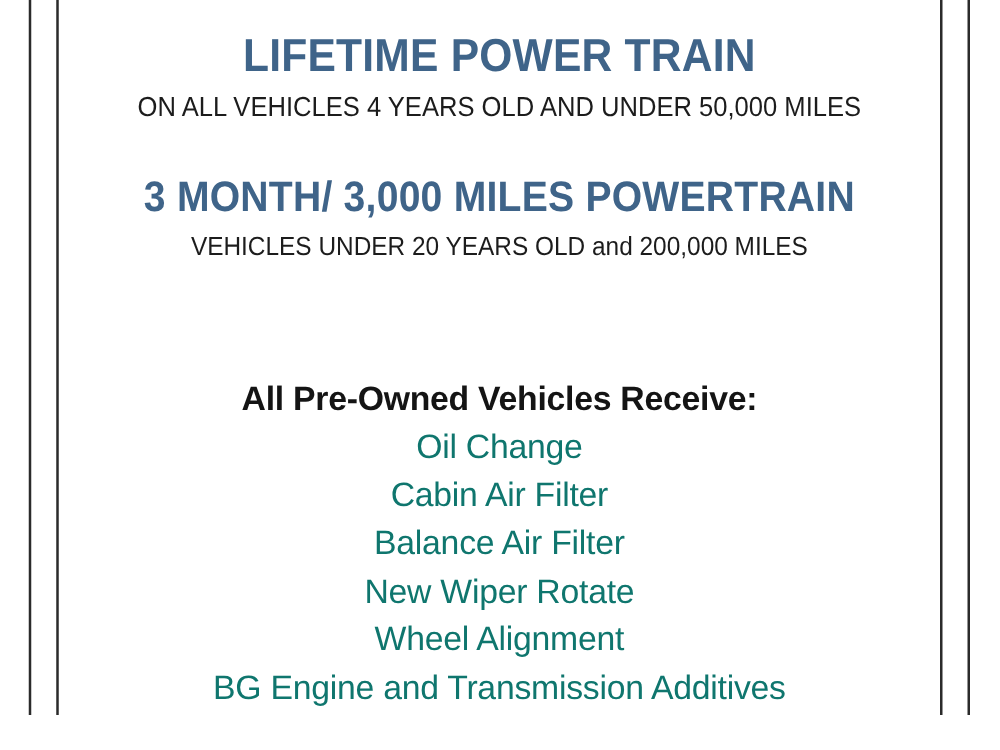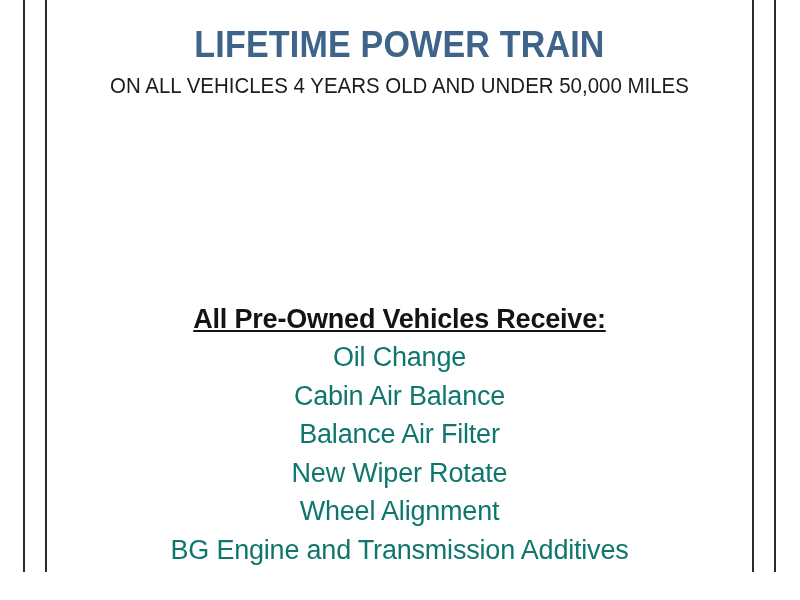--- a/index.html
+++ b/index.html
@@ -89,21 +89,20 @@
 
   .services-title {
     color: #141414;
     font-family: "Liberation Sans", sans-serif;
     font-weight: bold;
     font-size: 27px;
     line-height: 38px;
     letter-spacing: -0.2px;
     margin: 0;
     white-space: nowrap;
-    text-decoration: underline;
   }
 
   .service-item {
     color: #0f766e;
     font-family: "Liberation Sans", sans-serif;
     font-weight: normal;
     font-size: 27px;
     line-height: 38.5px;
     letter-spacing: -0.2px;
     white-space: nowrap;
@@ -119,26 +118,30 @@
   <div class="vrule right-inner"></div>
   <div class="vrule right-outer"></div>
 
   <div class="content">
 
     <div class="warranty-block" id="block-1">
       <div class="headline">LIFETIME POWER TRAIN</div>
       <div class="subline">ON ALL VEHICLES 4 YEARS OLD AND UNDER 50,000 MILES</div>
     </div>
 
+    <div class="warranty-block" id="block-2">
+      <div class="headline">3 MONTH/ 3,000 MILES POWERTRAIN</div>
+      <div class="subline">VEHICLES UNDER 20 YEARS OLD and 200,000 MILES</div>
+    </div>
 
     <div class="services">
       <div class="services-title">All Pre-Owned Vehicles Receive:</div>
       <div id="service-list">
           <div class="service-item">Oil Change</div>
-          <div class="service-item">Cabin Air Balance</div>
+          <div class="service-item">Cabin Air Filter</div>
           <div class="service-item">Balance Air Filter</div>
           <div class="service-item">New Wiper Rotate</div>
           <div class="service-item">Wheel Alignment</div>
           <div class="service-item">BG Engine and Transmission Additives</div>
         </div>
     </div>
 
   </div>
 </div>
 

